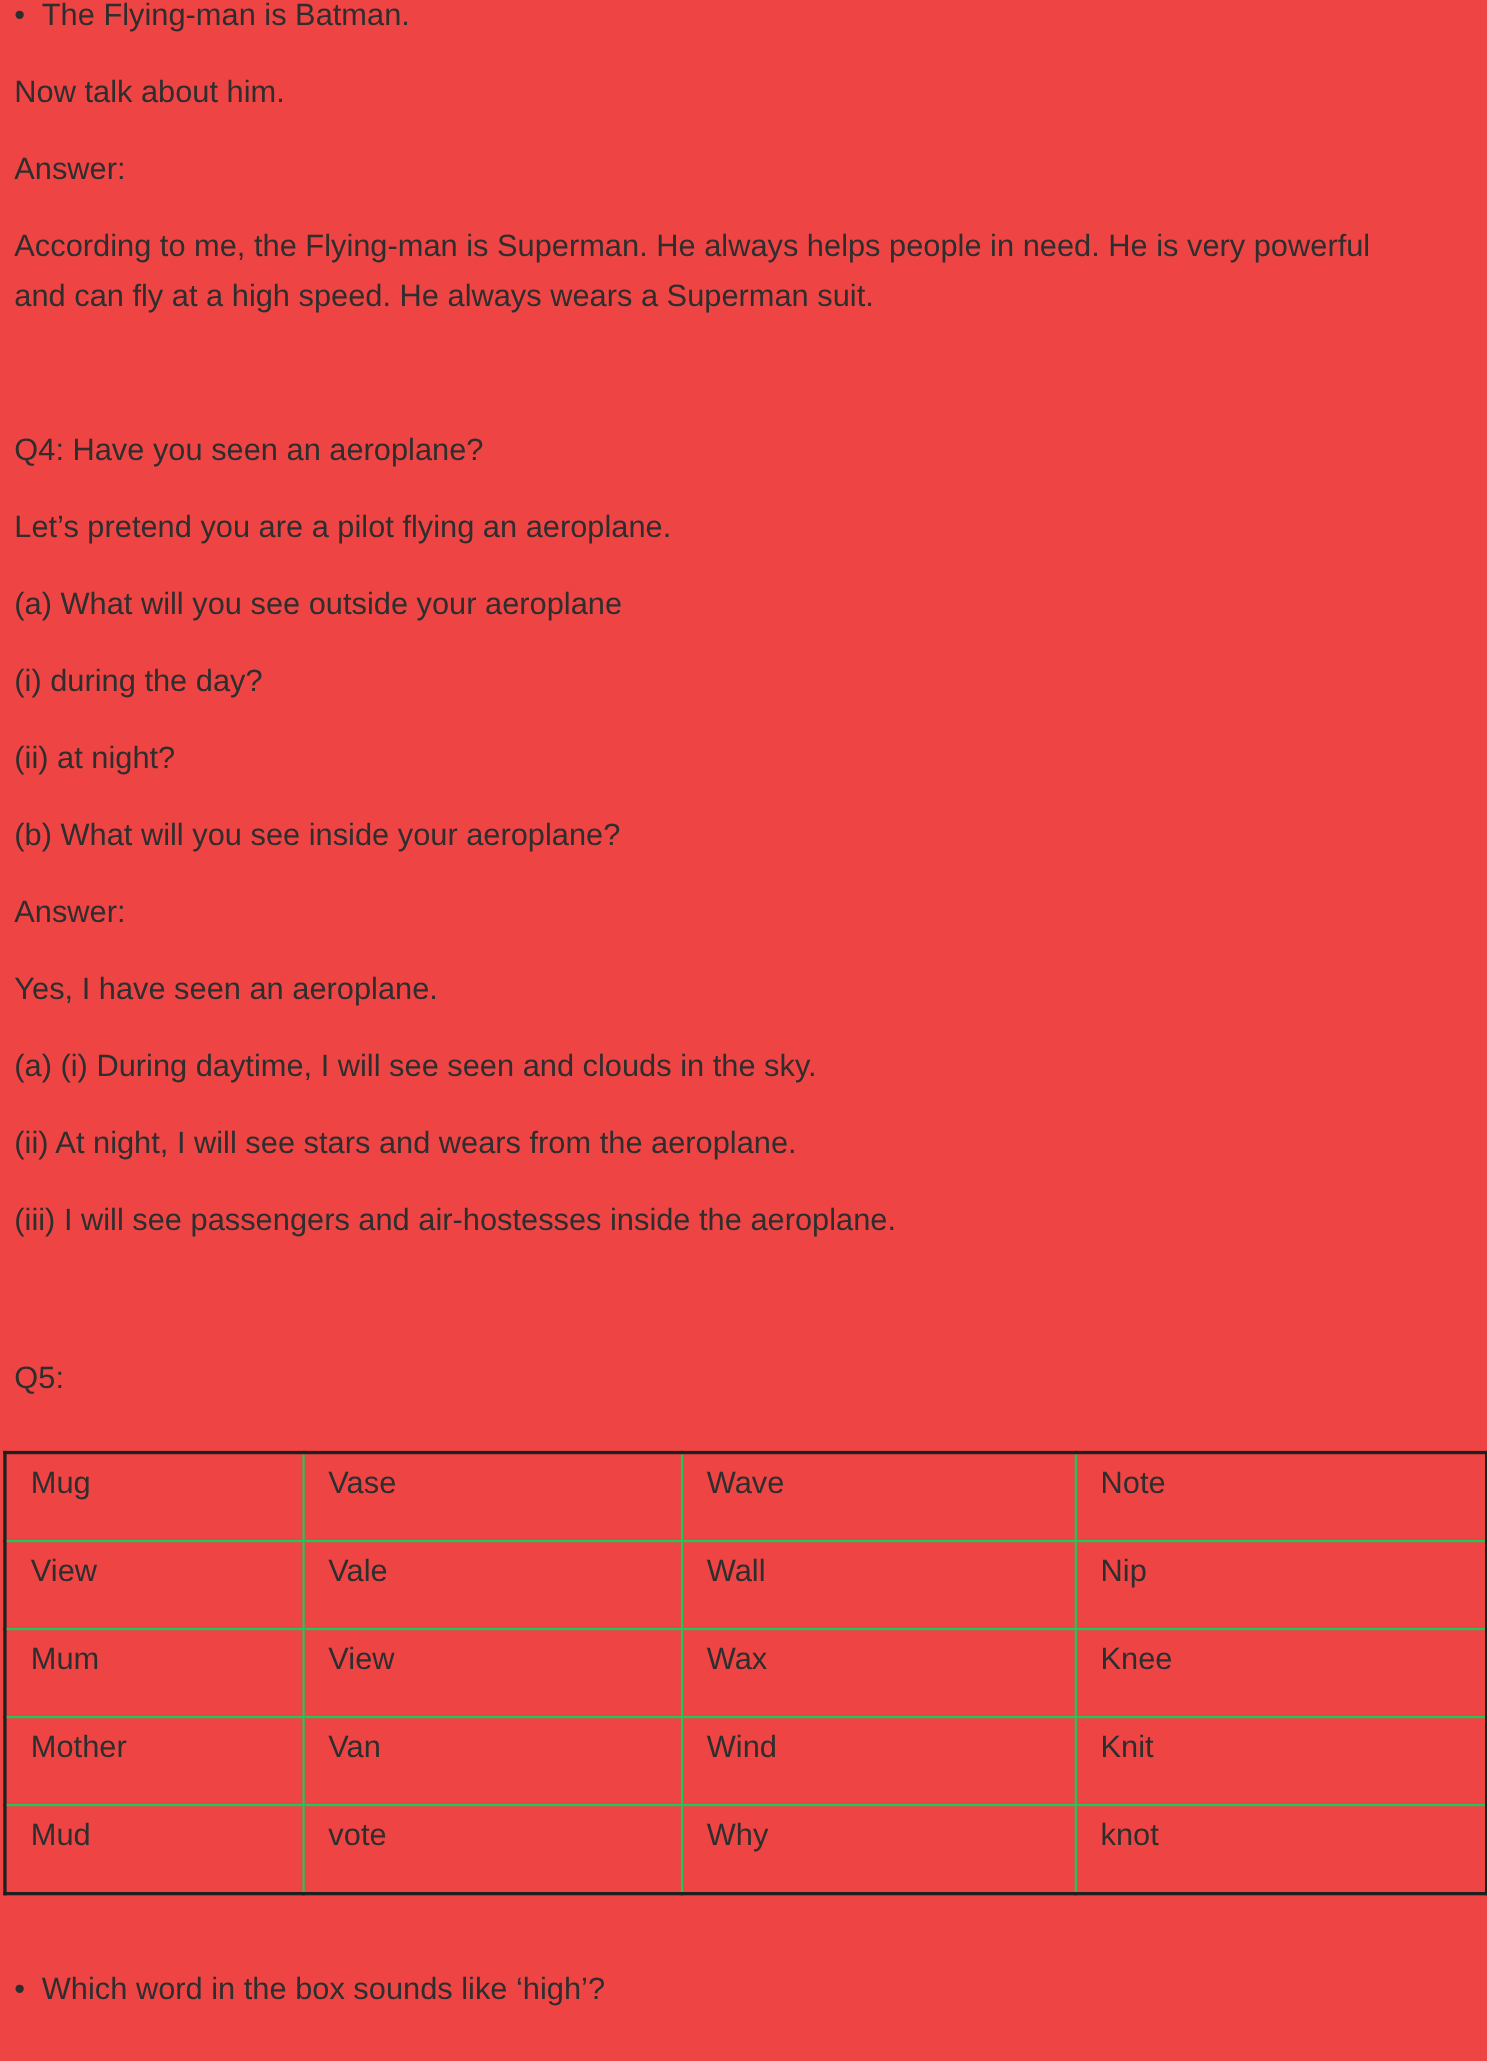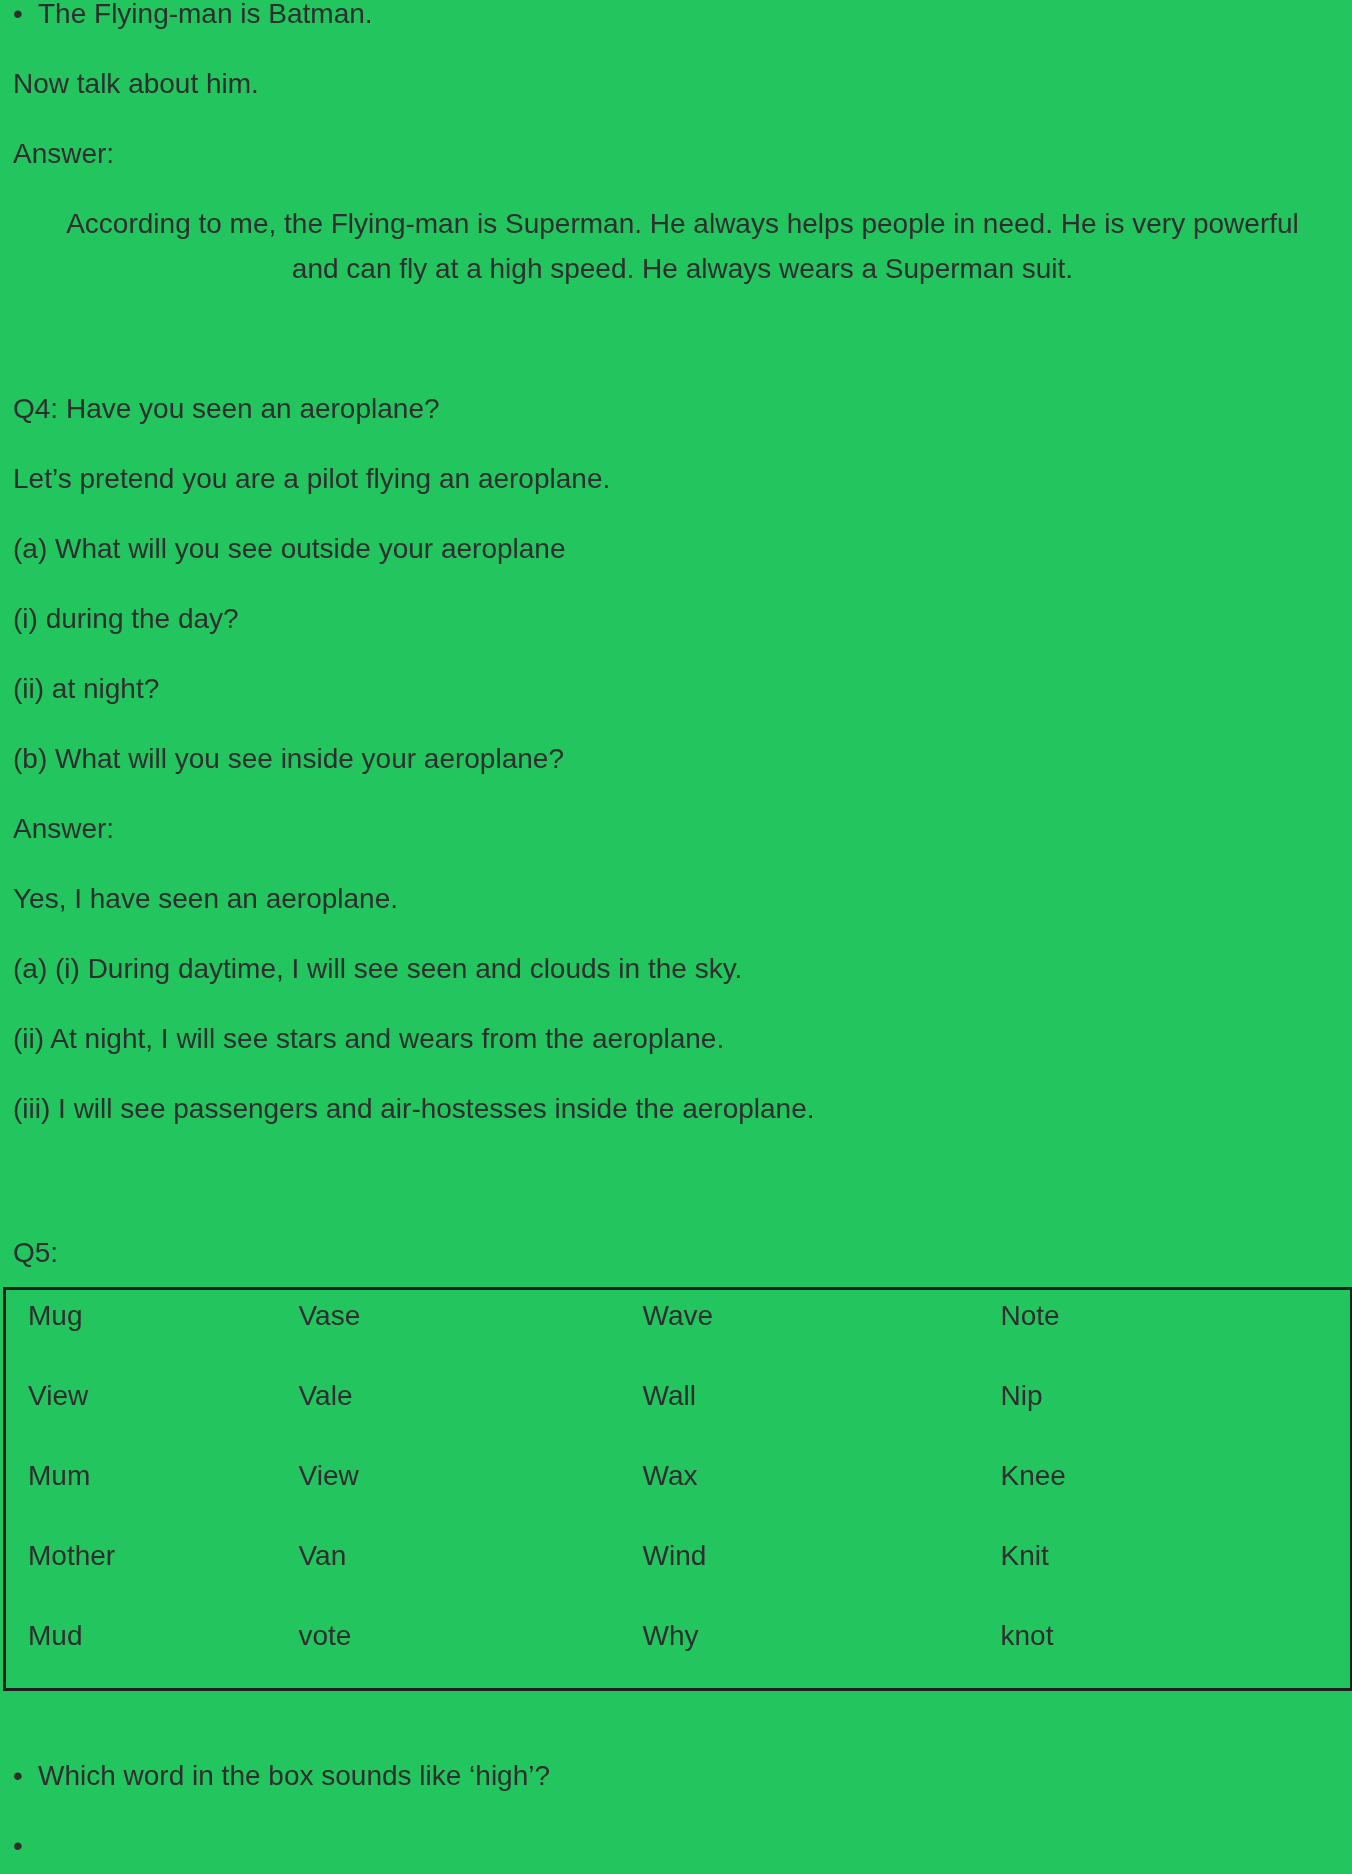--- a/index.html
+++ b/index.html
@@ -4,37 +4,37 @@
 <style>
   html, body {
     margin: 0;
     padding: 0;
     background: #e8e8e8;
   }
   .page {
     position: relative;
     width: 1352px;
     height: 1874px;
-    background: #22c55e;
+    background: #ef4444;
     overflow: hidden;
     box-sizing: border-box;
     padding: 0 0 0 13px;
     font-family: "Liberation Sans", "DejaVu Sans", sans-serif;
     font-size: 28px;
     color: #2e2e2e;
   }
   .line {
     margin: 0 0 25px 0;
     line-height: 45px;
     white-space: nowrap;
   }
   .first-line { margin-top: -9px; }
-  .para .pline { display: block; white-space: nowrap; text-align: center; }
+  .para .pline { display: block; white-space: nowrap; }
   .gap-q4 { padding-top: 70px; }
-  .gap-q5 { padding-top: 74px; margin-bottom: 12px; }
+  .gap-q5 { padding-top: 74px; margin-bottom: 44px; }
   .gap-bullets { padding-top: 62px; }
   .bullet {
     display: inline-block;
     width: 25px;
     vertical-align: baseline;
   }
   table.word-box {
     border-collapse: collapse;
     table-layout: fixed;
     width: 1347px;

